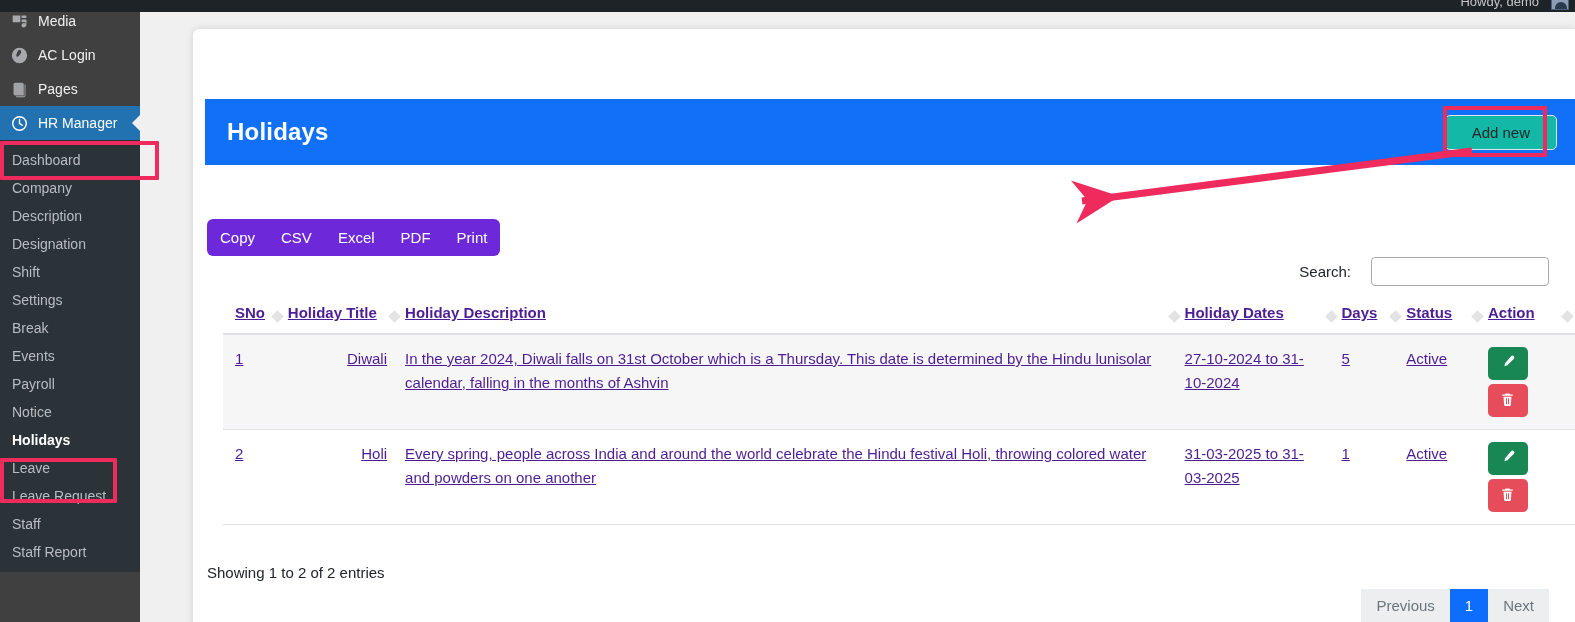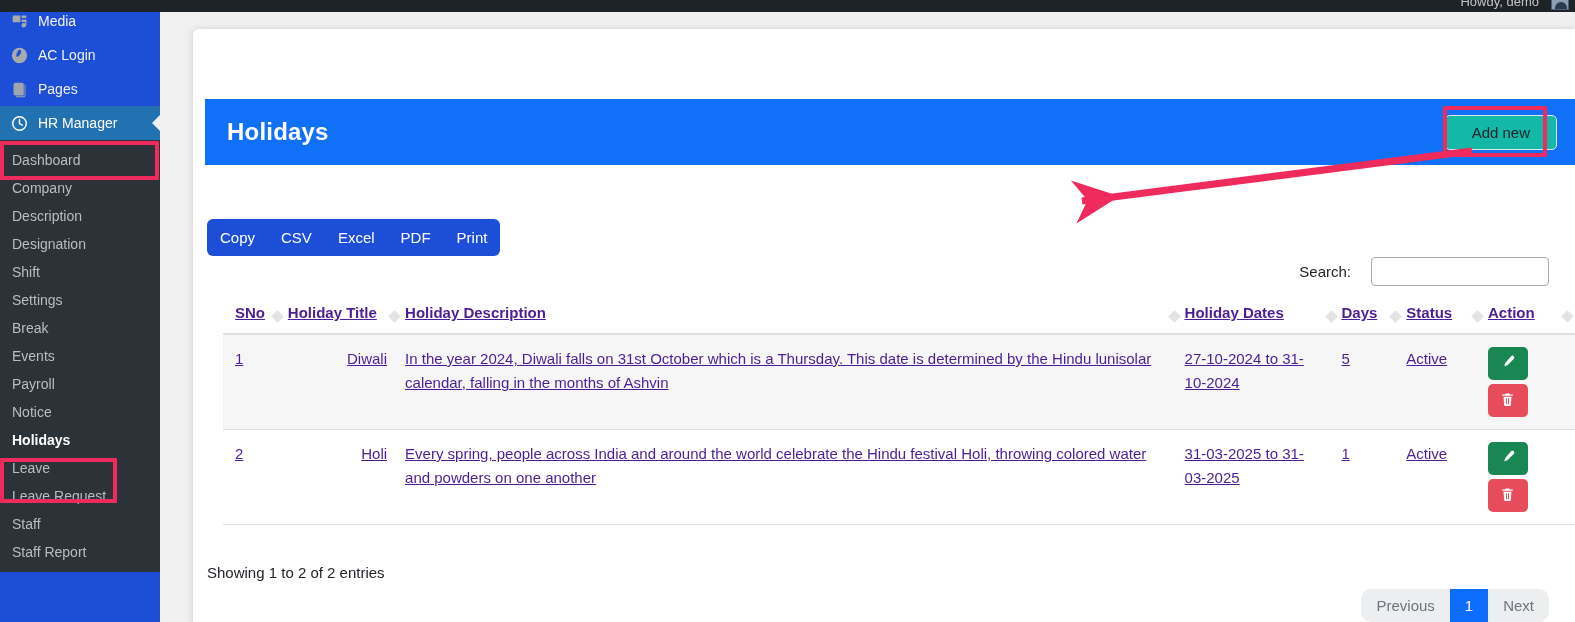--- a/index.html
+++ b/index.html
@@ -26,22 +26,22 @@
     width: 18px; height: 18px; background: #8c9db5;
     border: 1px solid #46607f;
   }
   .howdy-avatar::after {
     content: ""; position: absolute; left: 3px; top: 9px;
     width: 12px; height: 7px; background: #2b3a4d; border-radius: 6px 6px 0 0;
   }
 
   
   .sidebar {
-    position: absolute; top: 0; left: 0; width: 160px; height: 622px;
-    background: #1d4ed8; z-index: 30;
+    position: absolute; top: 0; left: 0; width: 140px; height: 622px;
+    background: #404040; z-index: 30;
   }
   .menu-top { padding-top: 4px; }
   .menu-item {
     display: flex; align-items: center;
     height: 34px; padding-left: 9px;
     color: #f0f0f1; font-size: 14px; position: relative;
   }
   .menu-item .mi-icon {
     width: 20px; height: 20px; margin-right: 9px;
     display: flex; align-items: center; justify-content: center;
@@ -91,21 +91,21 @@
   .card-title { color: #fff; font-size: 24px; font-weight: bold; letter-spacing: .2px; }
   .add-new-btn {
     background: #14b8a6; color: #212529;
     border: 1px solid #e2e6ea; border-radius: 5px;
     font-size: 15px; font-family: "Liberation Sans", sans-serif;
     padding: 9px 26px; cursor: pointer; line-height: 1;
   }
 
   .dt-buttons {
     position: absolute; left: 14px; top: 190px;
-    background: #1d4ed8; border-radius: 6px;
+    background: #6d28d9; border-radius: 6px;
     display: flex; overflow: hidden;
   }
   .dt-button {
     color: #fff; font-size: 15px; line-height: 1;
     padding: 11px 13px; cursor: pointer; background: transparent;
     border: 0; font-family: "Liberation Sans", sans-serif;
   }
 
   .dt-search {
     position: absolute; right: 26px; top: 228px;
@@ -162,21 +162,21 @@
   }
   .act-edit { background: #198754; }
   .act-del  { background: #e74c5a; }
 
   .dt-info {
     position: absolute; left: 14px; top: 535px;
     font-size: 15px; color: #212529;
   }
   .dt-paginate {
     position: absolute; right: 26px; top: 560px;
-    display: flex; border-radius: 10px; overflow: hidden;
+    display: flex; border-radius: 0; overflow: hidden;
     font-size: 15px;
   }
   .page-btn {
     padding: 9px 15px; background: #eceef0; color: #6c757d;
     cursor: pointer; line-height: 1; border: 0;
     font-family: "Liberation Sans", sans-serif; font-size: 15px;
   }
   .page-btn.active { background: #0d6efd; color: #fff; }
 
   

